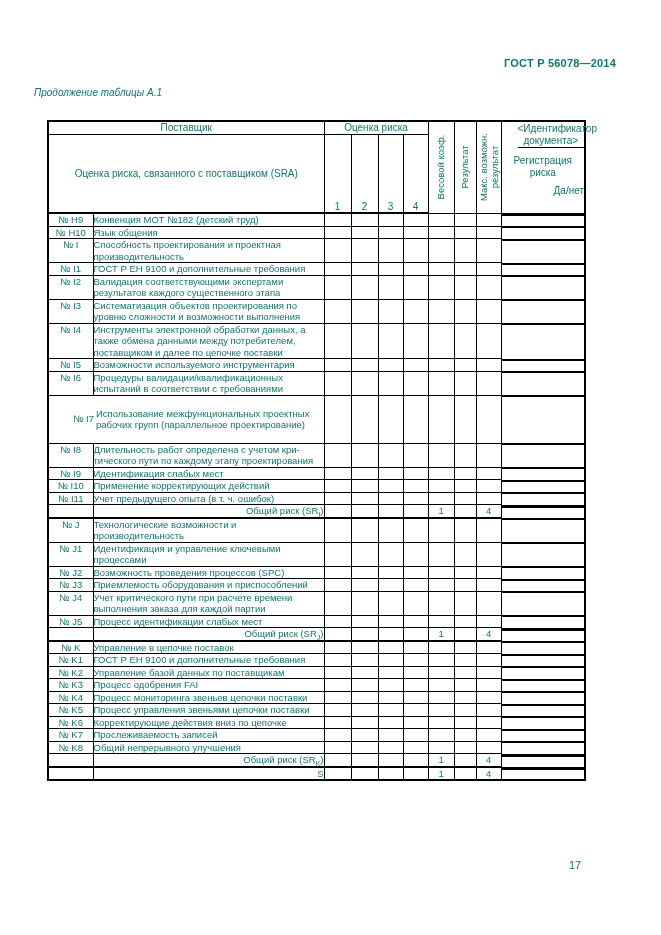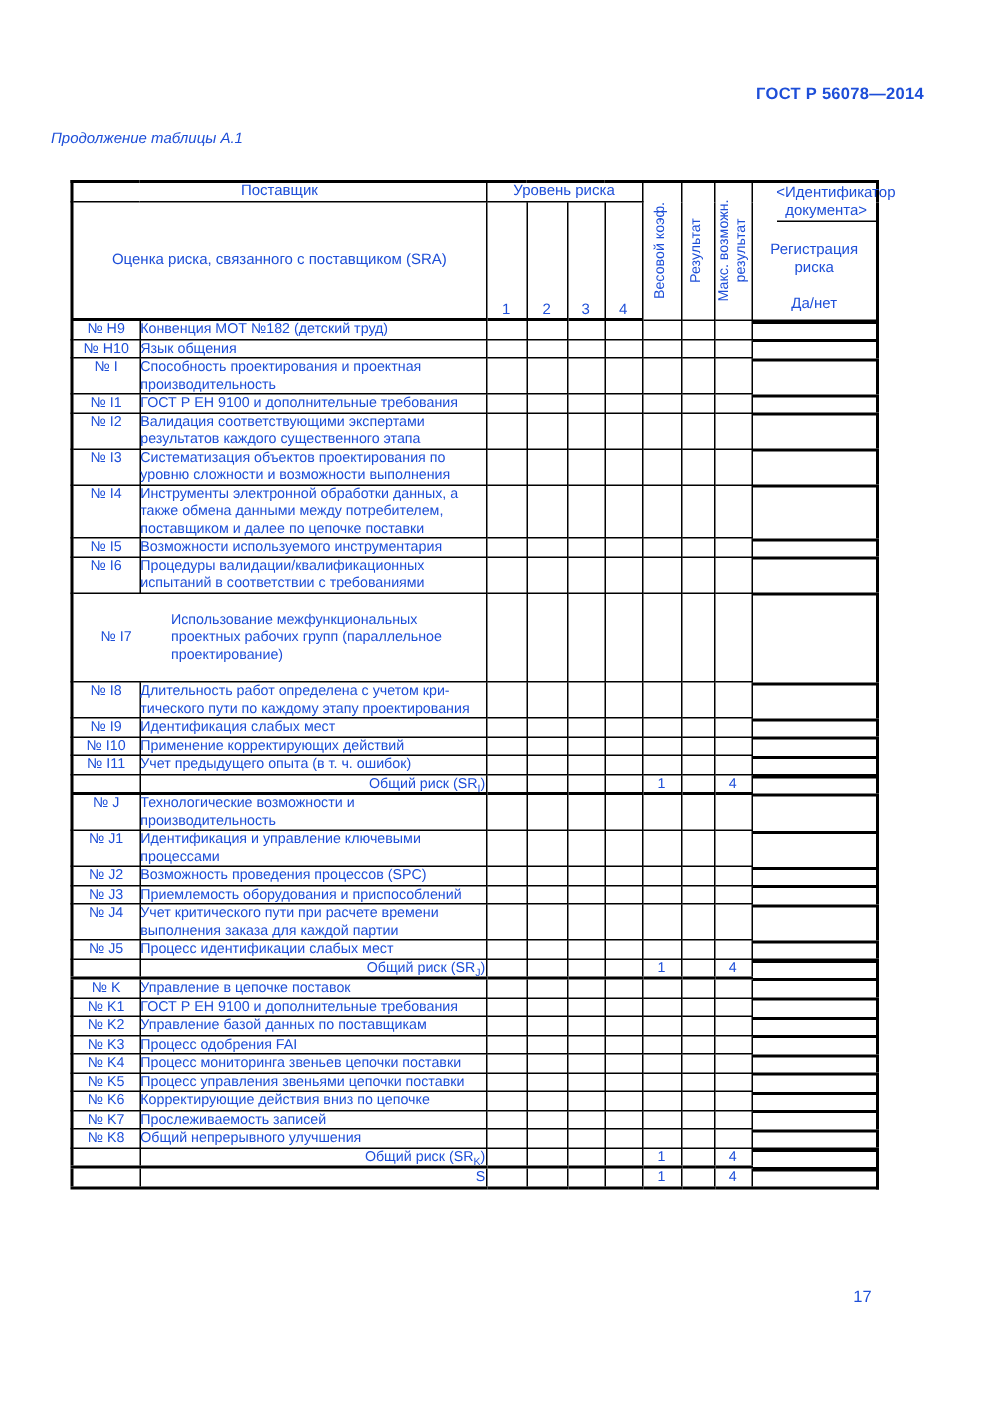--- a/index.html
+++ b/index.html
@@ -1,49 +1,49 @@
 <!DOCTYPE html>
 <html><head>
 <meta charset="utf-8">
 <style>
   html,body{margin:0;padding:0;background:#fff;}
   .page{position:relative;width:661px;height:935px;background:#ffffff;
-        font-family:"Liberation Sans",sans-serif;color:#1d4ed8;overflow:hidden;}
+        font-family:"Liberation Sans",sans-serif;color:#0f766e;overflow:hidden;}
   .doc-header{position:absolute;top:57px;right:45px;font-size:11px;font-weight:bold;letter-spacing:.2px;}
   .caption{position:absolute;top:87px;left:34px;font-size:10px;font-style:italic;}
   table.risk{position:absolute;left:47px;top:120px;width:537px;border-collapse:collapse;
              table-layout:fixed;border:2px solid #000;}
   table.risk th,table.risk td{border:1px solid #000;padding:0;font-weight:normal;}
   thead th{font-size:10px;text-align:center;vertical-align:middle;}
   th.h-sup,th.h-risk{height:12px;line-height:12px;}
   th.h-sra{height:77px;font-size:10px;}
   th.h-num{vertical-align:bottom;padding-bottom:2px;font-size:10px;}
   th.h-vert{position:relative;}
   .vrt{position:absolute;left:50%;top:50%;transform:translate(-50%,-50%) rotate(-90deg);
        white-space:nowrap;font-size:9.5px;line-height:10.5px;display:block;}
   .vrt div{white-space:nowrap;}
   th.h-right{padding:0;vertical-align:top;}
   .hwrap{height:90px;display:flex;flex-direction:column;}
   .docid{flex:0 0 25px;border-bottom:1px solid #000;display:flex;flex-direction:column;
          justify-content:center;font-size:10px;line-height:11.5px;margin-left:16px;}
   .regblock{flex:1;display:flex;flex-direction:column;font-size:10px;}
   .reg{flex:1;display:flex;flex-direction:column;justify-content:center;line-height:11.5px;}
-  .yn{flex:0 0 auto;padding-bottom:4px;}
+  .yn{flex:0 0 auto;padding-bottom:16px;text-align:right;}
   tbody td{font-size:9.5px;line-height:11.5px;vertical-align:top;}
   td.num{text-align:center;padding:1px 0;}
   td.desc{padding:1px 2px 1px 2px;}
   td.val{text-align:center;padding:1px 0;}
   td.reg{padding:1px 2px;}
   td.sum-label{text-align:right;padding-right:1px;}
   td.sum-label sub{font-size:7px;line-height:0;}
   tr.sum-row td{border-bottom-width:2px;}
   thead tr.hr2 th{border-bottom-width:2px;}
   td.merged{padding:0;}
   .mwrap{display:flex;align-items:stretch;}
-  .mnum{flex:0 0 45px;align-self:center;text-align:left;margin-left:18px;}
+  .mnum{flex:0 0 45px;align-self:center;text-align:right;}
   .mtext{flex:1;padding:12px 2px;}
   .page-number{position:absolute;top:859px;left:558px;width:34px;text-align:center;font-size:11px;}
 </style>
 </head>
 <body>
 
 <div class="page">
 
   <div class="doc-header">ГОСТ Р 56078—2014</div>
   <div class="caption">Продолжение таблицы А.1</div>
@@ -57,21 +57,21 @@
         <col style="width:25px">
         <col style="width:25px">
       <col style="width:26px">
         <col style="width:22px">
         <col style="width:25px">
       <col style="width:84px">
     </colgroup>
     <thead>
       <tr class="hr1">
         <th class="h-sup" colspan="2">Поставщик</th>
-        <th class="h-risk" colspan="4">Уровень риска</th>
+        <th class="h-risk" colspan="4">Оценка риска</th>
         <th class="h-vert" rowspan="2">
           <span class="vrt">Весовой коэф.</span>
         </th>
         <th class="h-vert" rowspan="2">
           <span class="vrt">Результат</span>
         </th>
         <th class="h-vert" rowspan="2">
           <span class="vrt">
               <div>Макс. возможн.</div>
               <div>результат</div>

